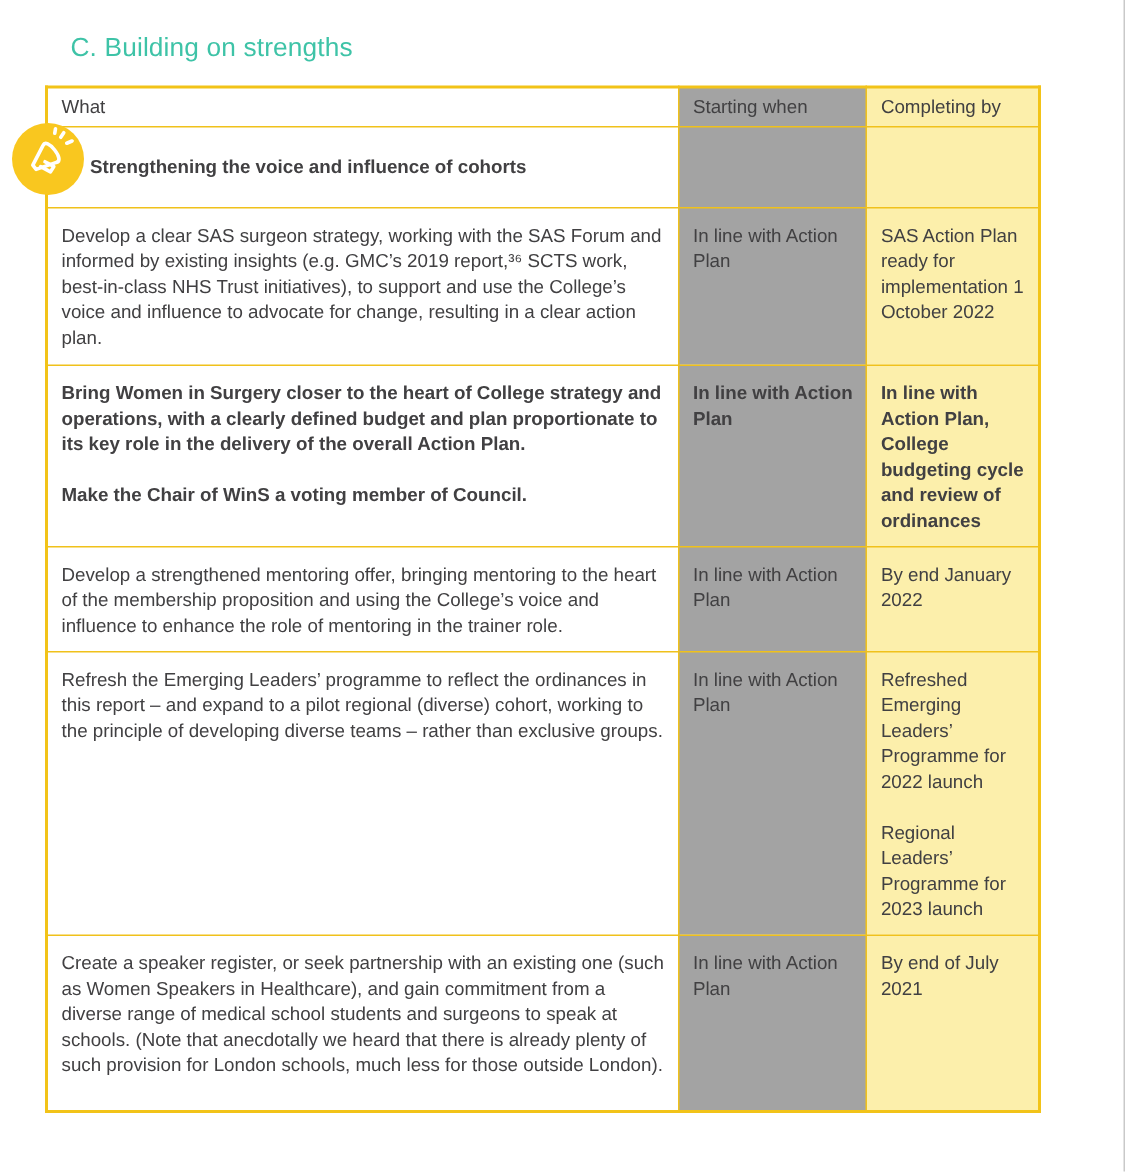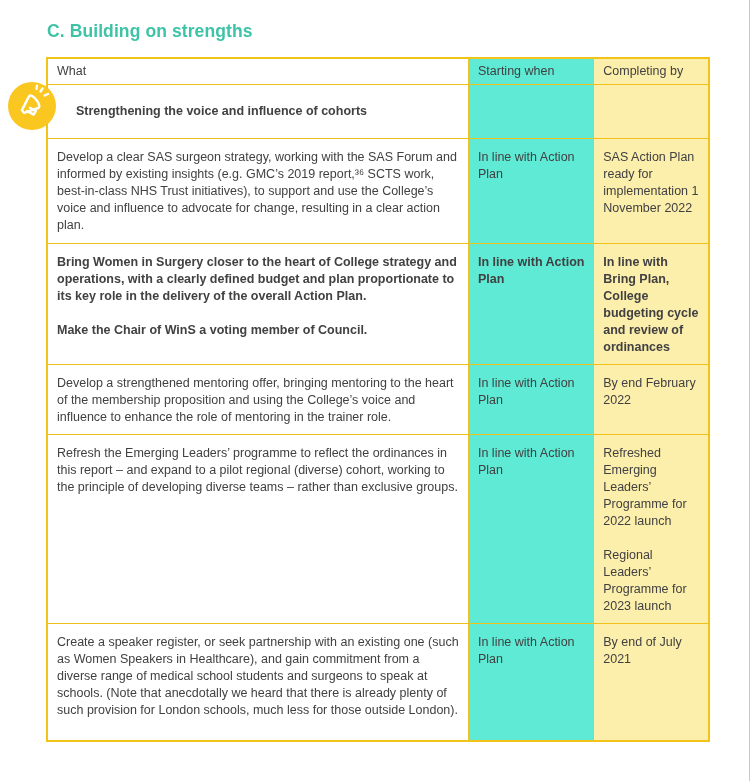--- a/index.html
+++ b/index.html
@@ -10,42 +10,42 @@
     font-family: "Liberation Sans", sans-serif;
     position: relative;
     overflow: hidden;
   }
   .page-edge {
     position: absolute; left: 749px; top: 0;
     width: 1px; height: 781px; background: #c9c9c9;
   }
   .page-title {
     position: absolute; left: 47px; top: 21px;
-    margin: 0; font-size: 17.5px; font-weight: 700;
+    margin: 0; font-size: 17.5px; font-weight: 400;
     color: #3EC3A7; letter-spacing: 0.1px;
   }
-  .table-wrap { position: absolute; left: 46px; top: 57px; }
+  .table-wrap { position: absolute; left: 30px; top: 57px; }
   table.action-table {
     border-collapse: collapse; table-layout: fixed;
     width: 664px; border: 2px solid #F2C318;
   }
   table.action-table td, table.action-table th {
     border: 1px solid #F0C11B;
     font-size: 12.5px; line-height: 17px;
     color: #414042;
     text-align: left;
   }
   th.h-what { width: 417px; }
   th.h-start { width: 124px; }
   th.h-complete { width: 114px; }
   tr.header-row th {
     font-weight: 400; height: 26px;
     vertical-align: middle; padding: 2px 6px 2px 9px;
   }
-  .c2 { background: #5eead4; }
+  .c2 { background: #a3a3a3; }
   .c3 { background: #FCEFAB; }
   tr.section-row td {
     font-weight: 700; height: 31px; vertical-align: middle;
     padding: 18px 6px;
   }
   tr.section-row td.cell-what { padding-left: 28px; }
   tr.data-row td {
     vertical-align: top; white-space: pre-line;
     padding: 10px 6px 8px 9px;
   }
@@ -92,33 +92,33 @@
       <th class="h-complete c3">Completing by</th>
     </tr>
     <tr class="section-row">
       <td class="cell-what">Strengthening the voice and influence of cohorts</td>
       <td class="c2"></td>
       <td class="c3"></td>
     </tr>
     <tr class="data-row r1">
       <td class="cell-what">Develop a clear SAS surgeon strategy, working with the SAS Forum and informed by existing insights (e.g. GMC’s 2019 report,³⁶ SCTS work, best-in-class NHS Trust initiatives), to support and use the College’s voice and influence to advocate for change, resulting in a clear action plan.</td>
       <td class="c2">In line with Action Plan</td>
-      <td class="c3">SAS Action Plan ready for implementation 1 November 2022</td>
+      <td class="c3">SAS Action Plan ready for implementation 1 October 2022</td>
     </tr>
     <tr class="data-row r2">
       <td class="cell-what">Bring Women in Surgery closer to the heart of College strategy and operations, with a clearly defined budget and plan proportionate to its key role in the delivery of the overall Action Plan.
 
 Make the Chair of WinS a voting member of Council.</td>
       <td class="c2">In line with Action Plan</td>
-      <td class="c3">In line with Bring Plan, College budgeting cycle and review of ordinances</td>
+      <td class="c3">In line with Action Plan, College budgeting cycle and review of ordinances</td>
     </tr>
     <tr class="data-row r3">
       <td class="cell-what">Develop a strengthened mentoring offer, bringing mentoring to the heart of the membership proposition and using the College’s voice and influence to enhance the role of mentoring in the trainer role.</td>
       <td class="c2">In line with Action Plan</td>
-      <td class="c3">By end February 2022</td>
+      <td class="c3">By end January 2022</td>
     </tr>
     <tr class="data-row r4">
       <td class="cell-what">Refresh the Emerging Leaders’ programme to reflect the ordinances in this report – and expand to a pilot regional (diverse) cohort, working to the principle of developing diverse teams – rather than exclusive groups.</td>
       <td class="c2">In line with Action Plan</td>
       <td class="c3">Refreshed Emerging Leaders’ Programme for 2022 launch
 
 Regional Leaders’ Programme for 2023 launch</td>
     </tr>
     <tr class="data-row r5">
       <td class="cell-what">Create a speaker register, or seek partnership with an existing one (such as Women Speakers in Healthcare), and gain commitment from a diverse range of medical school students and surgeons to speak at schools. (Note that anecdotally we heard that there is already plenty of such provision for London schools, much less for those outside London).</td>

